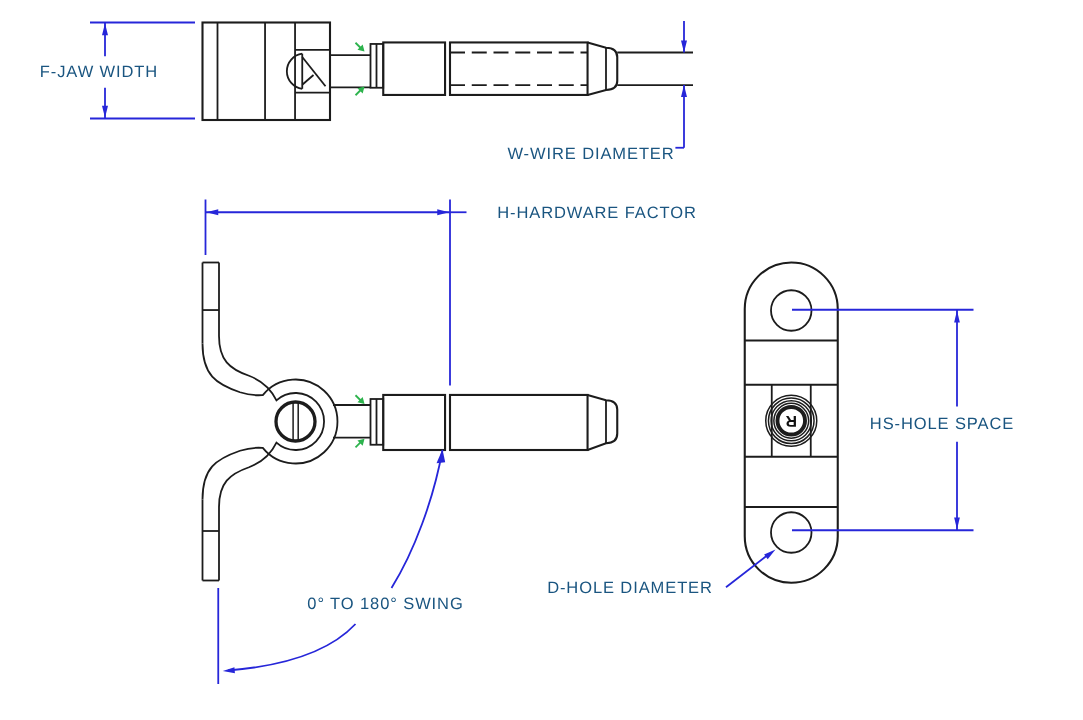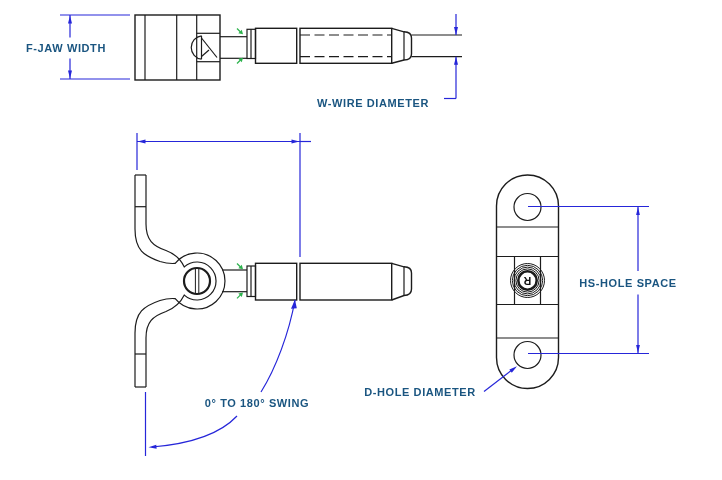--- a/index.html
+++ b/index.html
@@ -8,21 +8,21 @@
     width:722px;height:480px;
     background:#ffffff;
     font-family:"Liberation Sans", sans-serif;
     overflow:hidden;
   }
   .canvas svg{position:absolute;left:0;top:0;}
   .dim-label{
     position:absolute;
     transform:translate(-50%,-50%);
     font-size:11px;
-    font-weight:700;
+    font-weight:400;
     letter-spacing:0.6px;
     color:#1a5580;
     white-space:nowrap;
     background:#ffffff;
     padding:0 1px;
   }
 </style>
 </head>
 <body>
 
@@ -177,18 +177,19 @@
 
     <g>
       <line x1="484" y1="391.5" x2="512.5" y2="369.5"></line>
       <polygon points="517,366.3 511.8,372.8 509.4,369.6" stroke="none"></polygon>
     </g>
 
   </g>
 </svg>
 
 <div class="dim-label" style="left:66px;top:48px;">F-JAW WIDTH</div>
-<div class="dim-label" style="left:373px;top:103px;">W-WIRE DIAMETER</div>
+<div class="dim-label" style="left:394px;top:103px;">W-WIRE DIAMETER</div>
+<div class="dim-label" style="left:398px;top:142px;">H-HARDWARE FACTOR</div>
 <div class="dim-label" style="left:257px;top:403px;text-align:center;">0° TO 180° SWING</div>
 <div class="dim-label" style="left:628px;top:283px;">HS-HOLE SPACE</div>
 <div class="dim-label" style="left:420px;top:392px;text-align:center;">D-HOLE DIAMETER</div>
 
 </div>
 
 </body></html>

